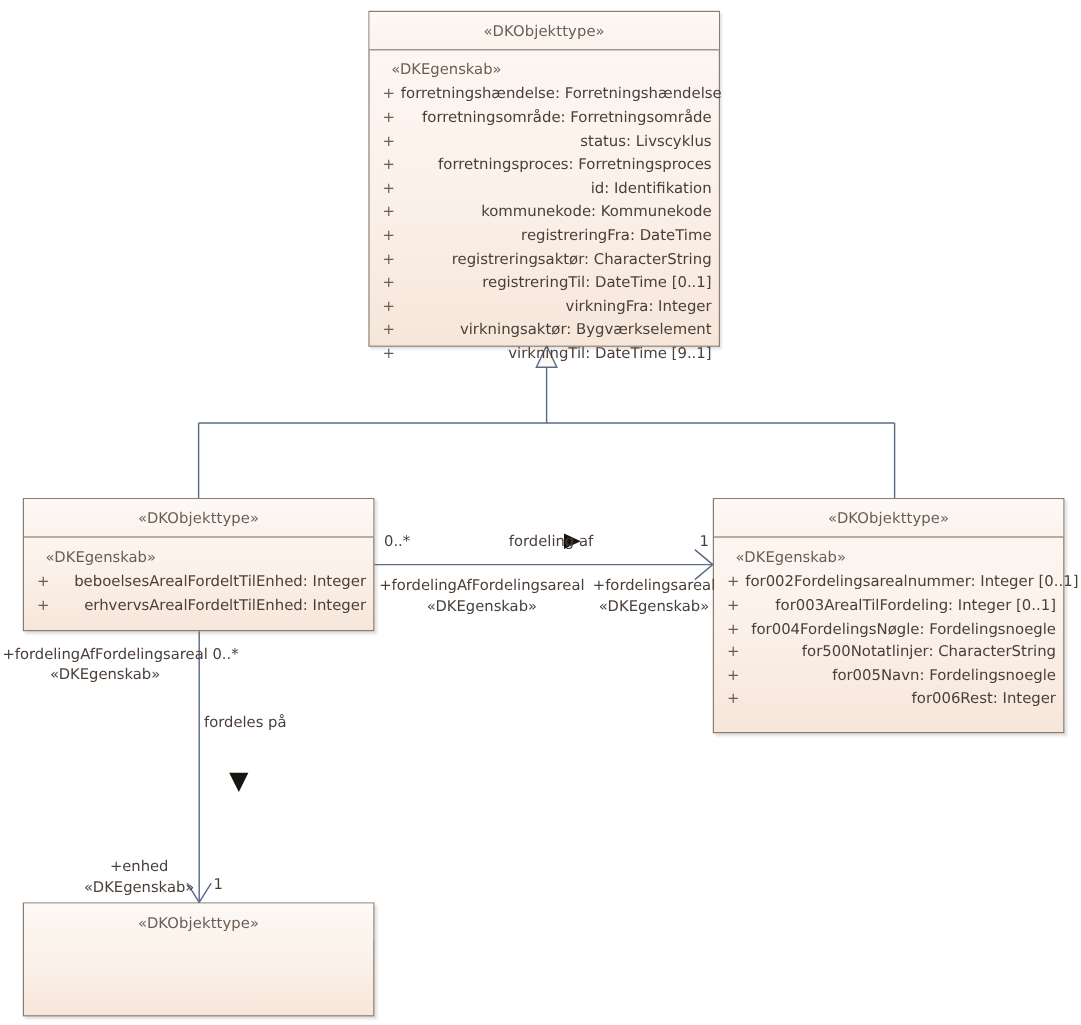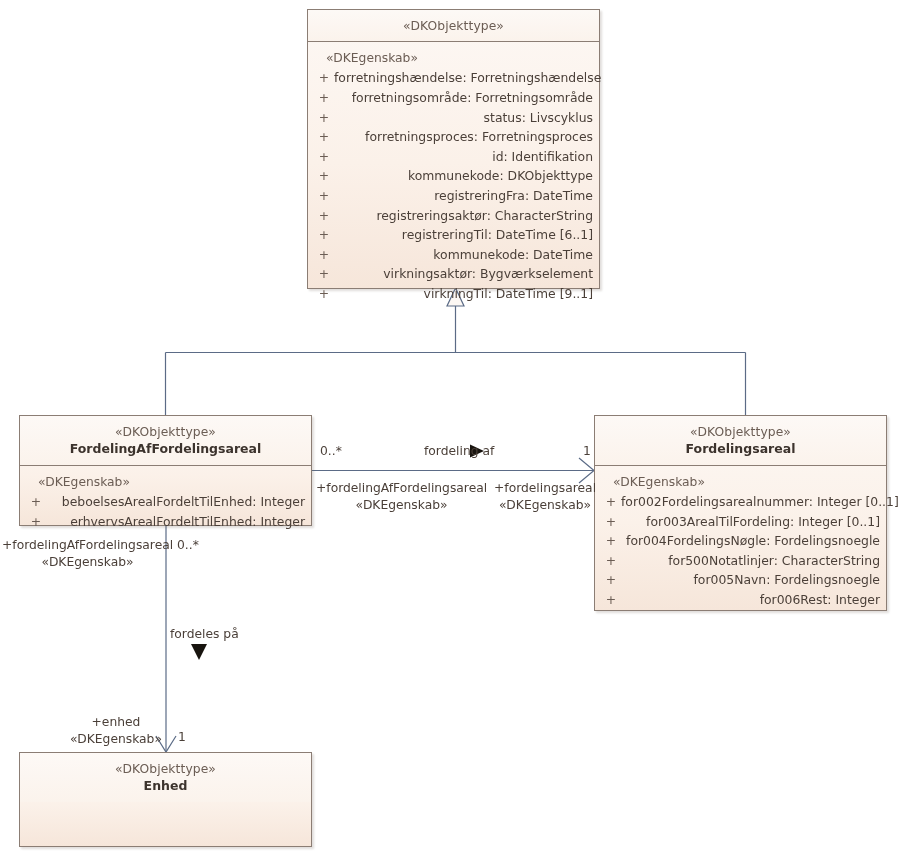--- a/index.html
+++ b/index.html
@@ -165,71 +165,69 @@
       <div class="attr-row">
         <span class="attr-vis">+</span>
         <span class="attr-text">forretningsproces: Forretningsproces</span>
       </div>
       <div class="attr-row">
         <span class="attr-vis">+</span>
         <span class="attr-text">id: Identifikation</span>
       </div>
       <div class="attr-row">
         <span class="attr-vis">+</span>
-        <span class="attr-text">kommunekode: DKObjekttype</span>
+        <span class="attr-text">kommunekode: Kommunekode</span>
       </div>
       <div class="attr-row">
         <span class="attr-vis">+</span>
         <span class="attr-text">registreringFra: DateTime</span>
       </div>
       <div class="attr-row">
         <span class="attr-vis">+</span>
         <span class="attr-text">registreringsaktør: CharacterString</span>
       </div>
       <div class="attr-row">
         <span class="attr-vis">+</span>
-        <span class="attr-text">registreringTil: DateTime [6..1]</span>
-      </div>
-      <div class="attr-row">
-        <span class="attr-vis">+</span>
-        <span class="attr-text">kommunekode: DateTime</span>
+        <span class="attr-text">registreringTil: DateTime [0..1]</span>
+      </div>
+      <div class="attr-row">
+        <span class="attr-vis">+</span>
+        <span class="attr-text">virkningFra: Integer</span>
       </div>
       <div class="attr-row">
         <span class="attr-vis">+</span>
         <span class="attr-text">virkningsaktør: Bygværkselement</span>
       </div>
       <div class="attr-row">
         <span class="attr-vis">+</span>
         <span class="attr-text">virkningTil: DateTime [9..1]</span>
       </div>
     </div>
   </div>
 
   <div class="uml-class" style="left:19px; top:415px; width:293px; height:111px;">
     <div class="uml-header with-divider">
       <span class="stereotype">«DKObjekttype»</span>
-      <span class="class-name">FordelingAfFordelingsareal</span>
     </div>
     <div class="uml-body">
       <div class="group-stereotype">«DKEgenskab»</div>
       <div class="attr-row">
         <span class="attr-vis">+</span>
         <span class="attr-text">beboelsesArealFordeltTilEnhed: Integer</span>
       </div>
       <div class="attr-row">
         <span class="attr-vis">+</span>
         <span class="attr-text">erhvervsArealFordeltTilEnhed: Integer</span>
       </div>
     </div>
   </div>
 
   <div class="uml-class" style="left:594px; top:415px; width:293px; height:196px;">
     <div class="uml-header with-divider">
       <span class="stereotype">«DKObjekttype»</span>
-      <span class="class-name">Fordelingsareal</span>
     </div>
     <div class="uml-body">
       <div class="group-stereotype">«DKEgenskab»</div>
       <div class="attr-row">
         <span class="attr-vis">+</span>
         <span class="attr-text">for002Fordelingsarealnummer: Integer [0..1]</span>
       </div>
       <div class="attr-row">
         <span class="attr-vis">+</span>
         <span class="attr-text">for003ArealTilFordeling: Integer [0..1]</span>
@@ -249,21 +247,20 @@
       <div class="attr-row">
         <span class="attr-vis">+</span>
         <span class="attr-text">for006Rest: Integer</span>
       </div>
     </div>
   </div>
 
   <div class="uml-class" style="left:19px; top:752px; width:293px; height:95px;">
     <div class="uml-header">
       <span class="stereotype">«DKObjekttype»</span>
-      <span class="class-name">Enhed</span>
     </div>
   </div>
 
   <div class="edge-label" style="left:320px; top:443px;">0..*</div>
 
   <div class="edge-label" style="left:424px; top:443px;">fordeling af</div>
 
   <div class="edge-label" style="left:583px; top:443px;">1</div>
 
   <div class="edge-label center" style="left:316px; top:480px;">
@@ -276,21 +273,21 @@
     <span class="ster">«DKEgenskab»</span>
   </div>
 
   <div class="edge-label center" style="left:2px; top:537px;">
     <span>+fordelingAfFordelingsareal</span>
     <span class="ster">«DKEgenskab»</span>
   </div>
 
   <div class="edge-label" style="left:177px; top:537px;">0..*</div>
 
-  <div class="edge-label" style="left:170px; top:626px;">fordeles på</div>
+  <div class="edge-label" style="left:170px; top:594px;">fordeles på</div>
 
   <div class="edge-label center" style="left:70px; top:714px;">
     <span>+enhed</span>
     <span class="ster">«DKEgenskab»</span>
   </div>
 
   <div class="edge-label" style="left:178px; top:729px;">1</div>
 
 </div>
 

